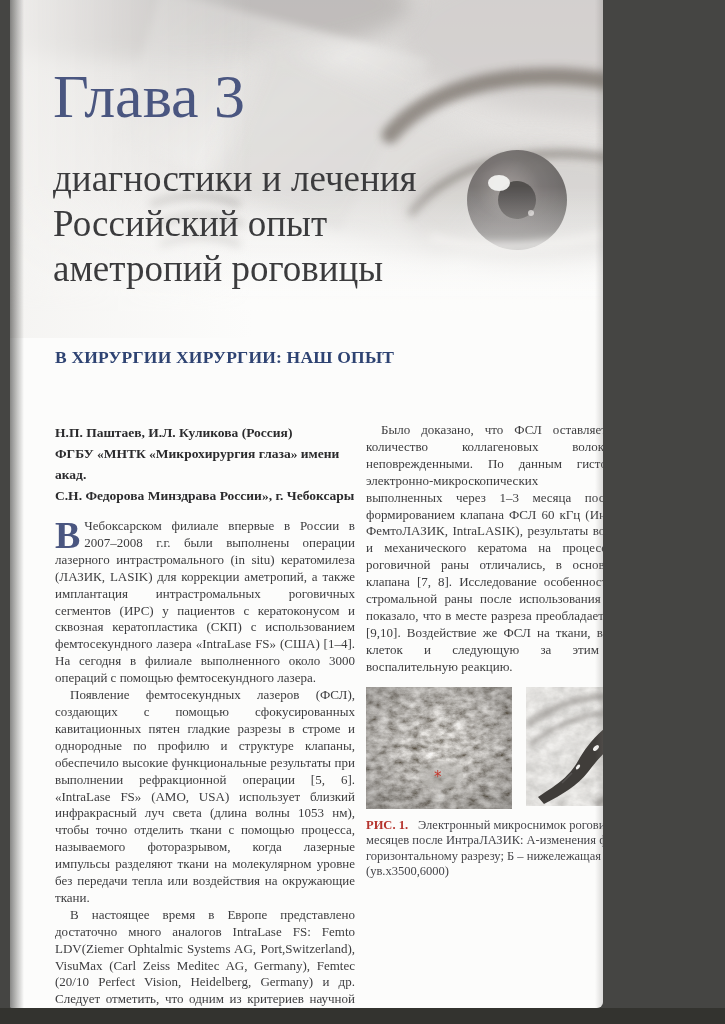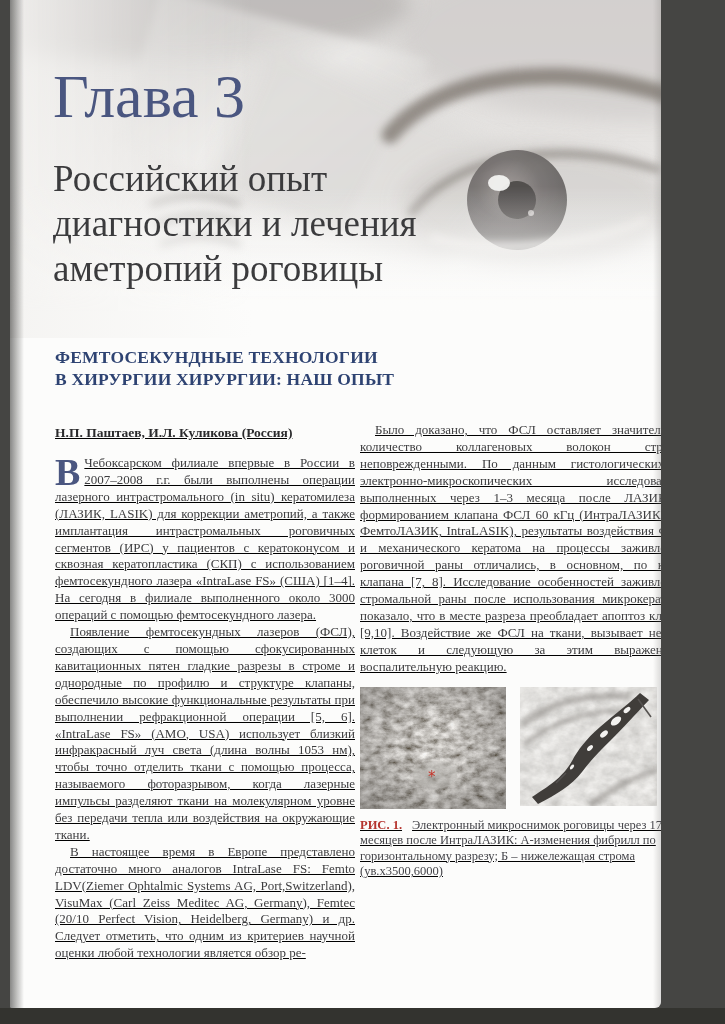--- a/index.html
+++ b/index.html
@@ -5,21 +5,21 @@
   html,body{margin:0;padding:0;}
   body{
     width:725px;height:1024px;
     background:#454543;
     position:relative;
     overflow:hidden;
     font-family:"Liberation Serif","DejaVu Serif",serif;
   }
   .page{
     position:absolute;left:10px;top:0;
-    width:651px;height:1008px;
+    width:593px;height:1008px;
     background:#fcfcfb;
     border-radius:0 0 6px 2px;
     overflow:hidden;
   }
   .page::before{ 
     content:"";position:absolute;left:0;top:0;bottom:0;width:14px;
     background:linear-gradient(90deg,rgba(40,40,38,.55),rgba(40,40,38,0));
     z-index:5;pointer-events:none;
   }
   .page::after{ 
@@ -39,21 +39,21 @@
     font-size:37px;line-height:45px;
     color:#3b3b3d;z-index:3;
   }
   .section-heading{
     position:absolute;left:45px;top:346px;
     font-size:17.5px;line-height:22px;font-weight:bold;
     color:#2e4372;letter-spacing:.2px;z-index:3;
   }
   .columns{
     position:absolute;left:45px;top:422px;width:637px;
-    display:flex;gap:5px;z-index:3;text-decoration:underline;
+    display:flex;gap:11px;z-index:3;
   }
   .col-left{width:300px;}
   .col-right{width:326px;}
   .authors{
     font-weight:bold;font-size:13.5px;line-height:21px;
     color:#2b2b2d;margin-bottom:12px;
   }
   .body-p{
     margin:0;font-size:13px;line-height:16.9px;
     text-align:justify;color:#3c3c3e;
@@ -136,35 +136,36 @@
         <path d="M 420 237 C 472 254 562 250 638 220" stroke="#eae7e4" stroke-width="9" fill="none" filter="url(#soft)" opacity="0.85"></path>
       </g>
       <rect width="693" height="338" fill="url(#fadeBottom)"></rect>
       <rect width="693" height="338" fill="url(#fadeLeft)"></rect>
     </svg>
   </div>
 
   <div class="chapter-label">Глава 3</div>
 
   <div class="chapter-subtitle">
+    <div>диагностики и лечения</div>
     <div>Российский опыт</div>
-    <div>диагностики и лечения</div>
     <div>аметропий роговицы</div>
   </div>
 
   <div class="section-heading">
-    <div>ФЕМТОСЕКУНДНЫЕ ТЕХНОЛОГИИ</div>
     <div>В ХИРУРГИИ ХИРУРГИИ: НАШ ОПЫТ</div>
   </div>
 
   <div class="columns">
 
     <div class="col-left">
       <div class="authors">
         <div>Н.П. Паштаев, И.Л. Куликова (Россия)</div>
+        <div>ФГБУ «МНТК «Микрохирургия глаза» имени акад.</div>
+        <div>С.Н. Федорова Минздрава России», г. Чебоксары</div>
       </div>
       <p class="body-p"><span class="dropcap">В</span><span>Чебоксарском филиале впервые в России в 2007–2008 г.г. были выполнены операции лазерного интрастромального (in situ) кератомилеза (ЛАЗИК, LASIK) для коррекции аметропий, а также имплантация интрастромальных роговичных сегментов (ИРС) у пациентов с кератоконусом и сквозная кератопластика (СКП) с использованием фемтосекундного лазера «IntraLase FS» (США) [1–4]. На сегодня в филиале выполненного около 3000 операций с помощью фемтосекундного лазера.</span></p>
       <p class="body-p p-indent">Появление фемтосекундных лазеров (ФСЛ), создающих с помощью сфокусированных кавитационных пятен гладкие разрезы в строме и однородные по профилю и структуре клапаны, обеспечило высокие функциональные результаты при выполнении рефракционной операции [5, 6]. «IntraLase FS» (AMO, USA) использует близкий инфракрасный луч света (длина волны 1053 нм), чтобы точно отделить ткани с помощью процесса, называемого фоторазрывом, когда лазерные импульсы разделяют ткани на молекулярном уровне без передачи тепла или воздействия на окружающие ткани.</p>
       <p class="body-p p-indent">В настоящее время в Европе представлено достаточно много аналогов IntraLase FS: Femto LDV(Ziemer Ophtalmic Systems AG, Port,Switzerland), VisuMax (Carl Zeiss Meditec AG, Germany), Femtec (20/10 Perfect Vision, Heidelberg, Germany) и др. Следует отметить, что одним из критериев научной оценки любой технологии является обзор ре-</p>
     </div>
 
     <div class="col-right">
       <p class="body-p p-indent">Было доказано, что ФСЛ оставляет значительное количество коллагеновых волокон стромы неповрежденными. По данным гистологических и электронно-микроскопических исследований, выполненных через 1–3 месяца после ЛАЗИК с формированием клапана ФСЛ 60 кГц (ИнтраЛАЗИК или ФемтоЛАЗИК, IntraLASIK), результаты воздействия ФСЛ и механического кератома на процессы заживления роговичной раны отличались, в основном, по краю клапана [7, 8]. Исследование особенностей заживления стромальной раны после использования микрокератома показало, что в месте разреза преобладает апоптоз клеток [9,10]. Воздействие же ФСЛ на ткани, вызывает некроз клеток и следующую за этим выраженную воспалительную реакцию.</p>
 
       <div class="figures">

